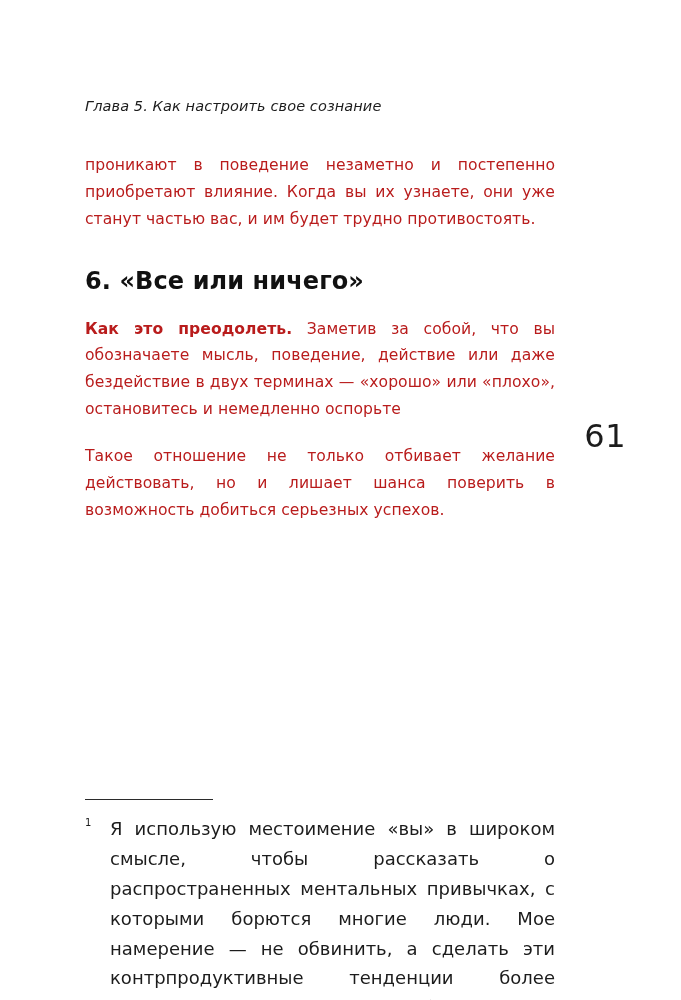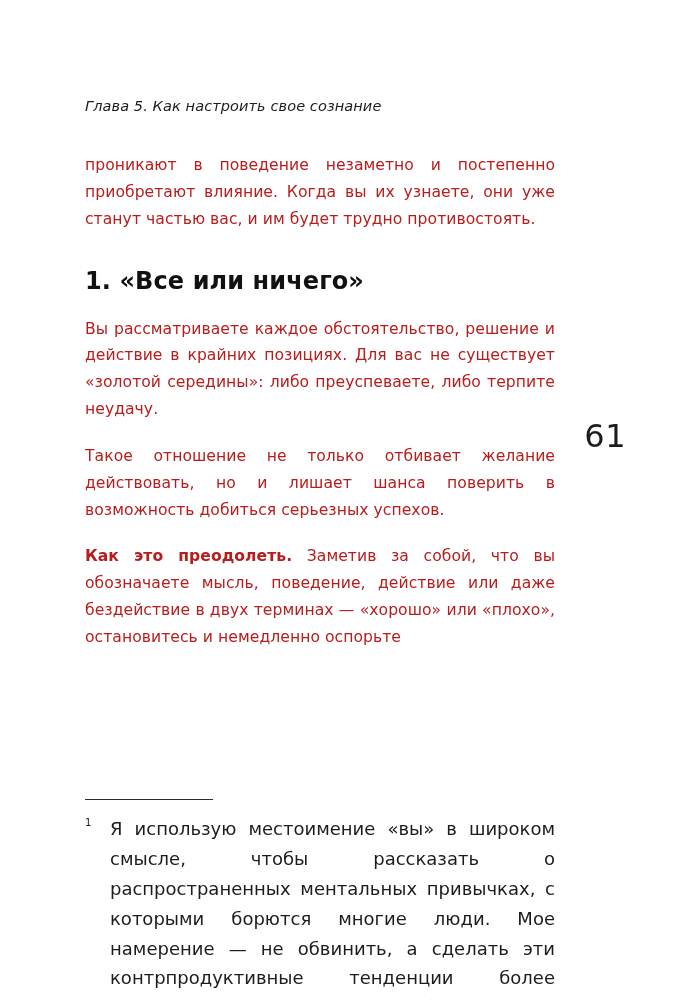--- a/index.html
+++ b/index.html
@@ -114,27 +114,26 @@
 
   <div class="running-head">Глава 5. Как настроить свое сознание</div>
 
   <div class="folio">61</div>
 
   <div class="content">
 
     <p class="body">проникают в поведение незаметно и постепенно приобретают влияние. Когда вы их узнаете, они уже станут частью вас, и им будет трудно противостоять.</p>
 
 
-    <h2 class="section">1. «Все или ничего»</h2>
+    <h2 class="section">6. «Все или ничего»</h2>
 
-    <p class="body">Вы рассматриваете каждое обстоятельство, решение и действие в крайних позициях. Для вас не существует «золотой середины»: либо преуспеваете, либо терпите неудачу.</p>
+
+    <p class="body"><b class="lead">Как это преодолеть.</b><span> Заметив за собой, что вы обозначаете мысль, поведение, действие или даже бездействие в двух терминах — «хорошо» или «плохо», остановитесь и немедленно оспорьте</span></p>
 
     <p class="body">Такое отношение не только отбивает желание действовать, но и лишает шанса поверить в возможность добиться серьезных успехов.</p>
-
-    <p class="body"><b class="lead">Как это преодолеть.</b><span> Заметив за собой, что вы обозначаете мысль, поведение, действие или даже бездействие в двух терминах — «хорошо» или «плохо», остановитесь и немедленно оспорьте</span></p>
 
   </div>
 
   <div class="footnote-area">
     <div class="fn-rule"></div>
     <div class="fn-row">
       <div class="fn-num">1</div>
       <div class="fn-text">Я использую местоимение «вы» в широком смысле, чтобы рассказать о распространенных ментальных привычках, с которыми борются многие люди. Мое намерение — не обвинить, а сделать эти контрпродуктивные тенденции более понятными для читателя и побудить его к переменам.</div>
     </div>
   </div>

